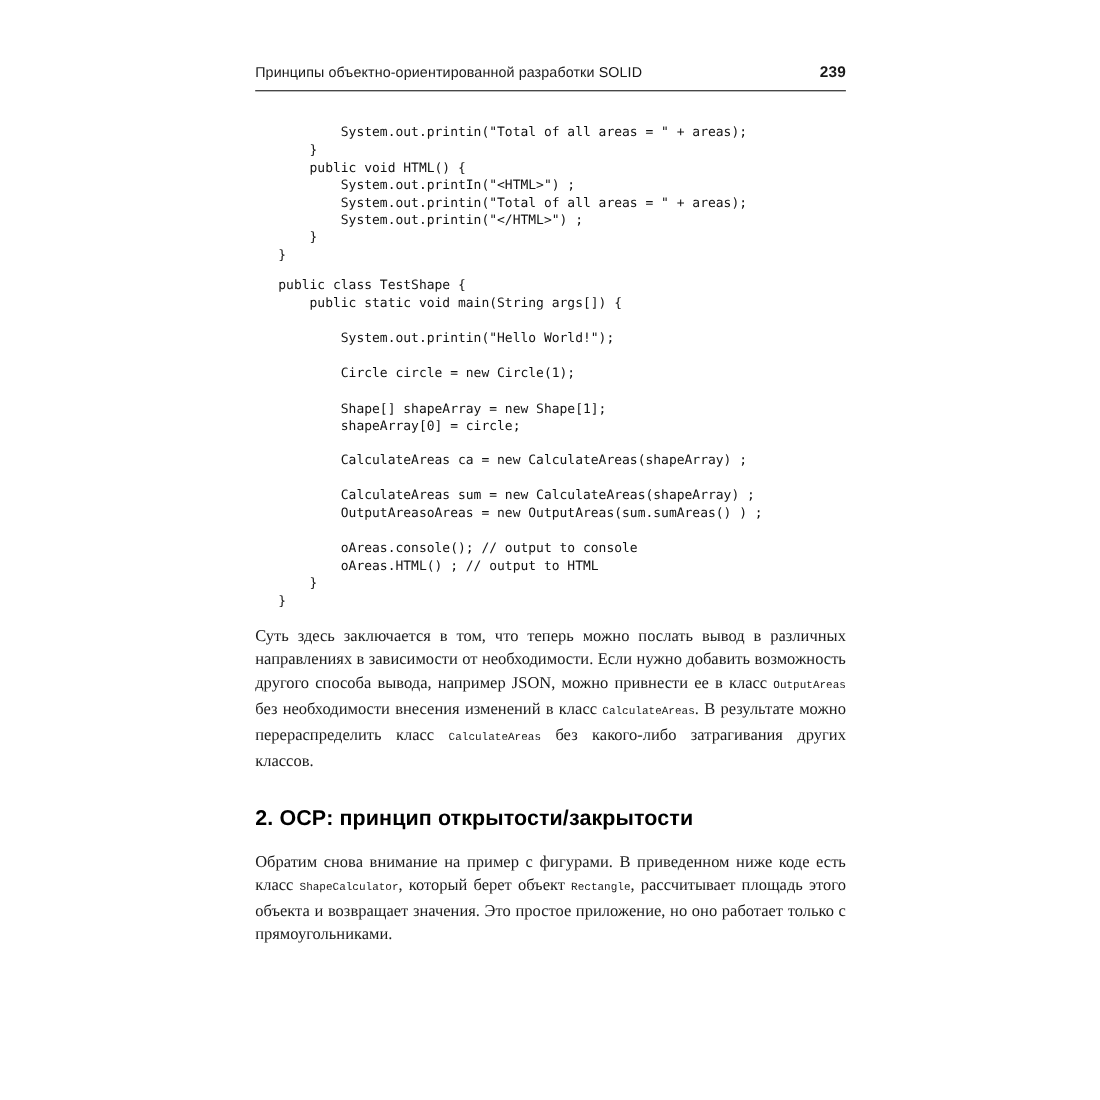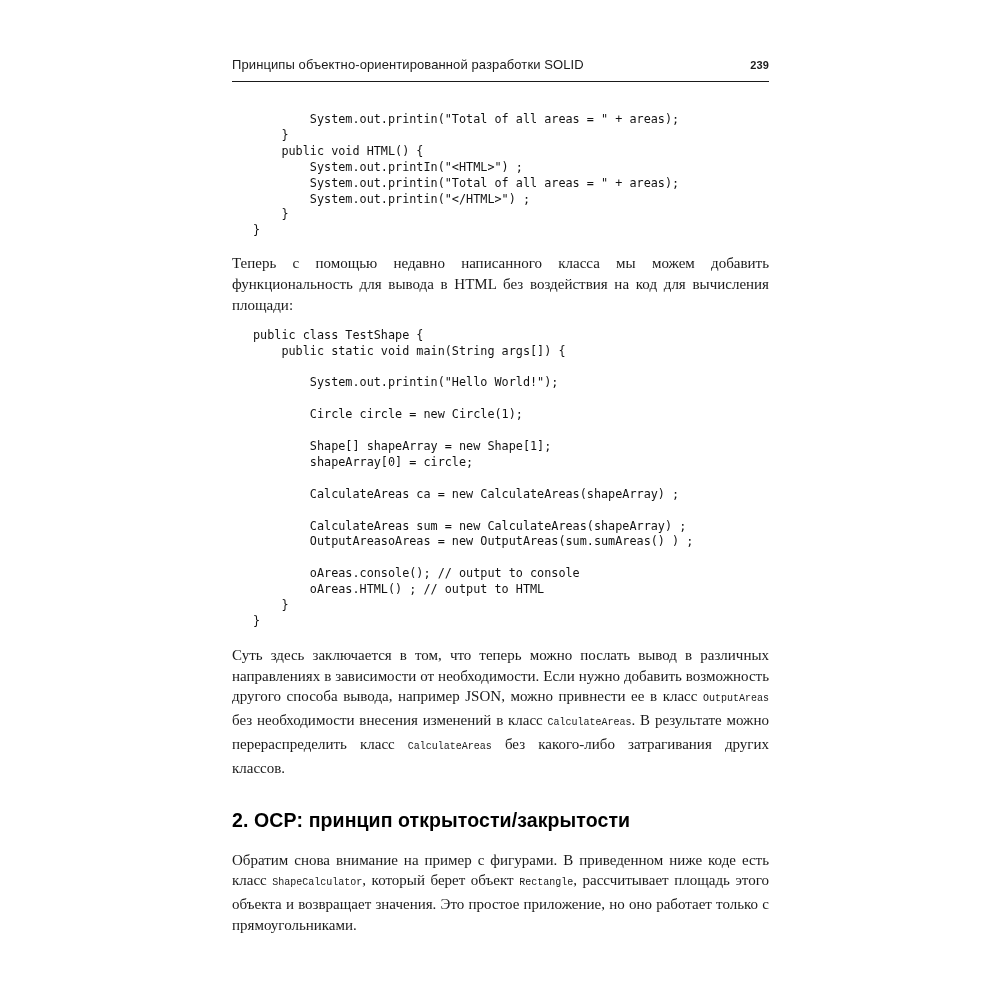--- a/index.html
+++ b/index.html
@@ -30,21 +30,21 @@
     align-items: baseline;
     font-family: "Liberation Sans", sans-serif;
     font-size: 13px;
     letter-spacing: 0.1px;
     padding-bottom: 9px;
     border-bottom: 1.5px solid #1a1a1a;
   }
   .running-head .title { font-weight: normal; }
   .running-head .page-num {
     font-weight: bold;
-    font-size: 11px;
+    font-size: 14px;
   }
   pre.code {
     font-family: "DejaVu Sans Mono", "Liberation Mono", monospace;
     font-size: 11.8px;
     line-height: 15.9px;
     margin: 0;
     padding: 0 0 0 21px;
     white-space: pre;
     color: #111111;
   }
@@ -86,21 +86,20 @@
 
     <pre class="code block-1">        System.out.printin("Total of all areas = " + areas);
     }
     public void HTML() {
         System.out.printIn("&lt;HTML&gt;") ;
         System.out.printin("Total of all areas = " + areas);
         System.out.printin("&lt;/HTML&gt;") ;
     }
 }</pre>
 
-    <p class="body para-1">Теперь с помощью недавно написанного класса мы можем добавить функциональность для вывода в HTML без воздействия на код для вычисления площади:</p>
 
     <pre class="code block-2">public class TestShape {
     public static void main(String args[]) {
 
         System.out.printin("Hello World!");
 
         Circle circle = new Circle(1);
 
         Shape[] shapeArray = new Shape[1];
         shapeArray[0] = circle;

